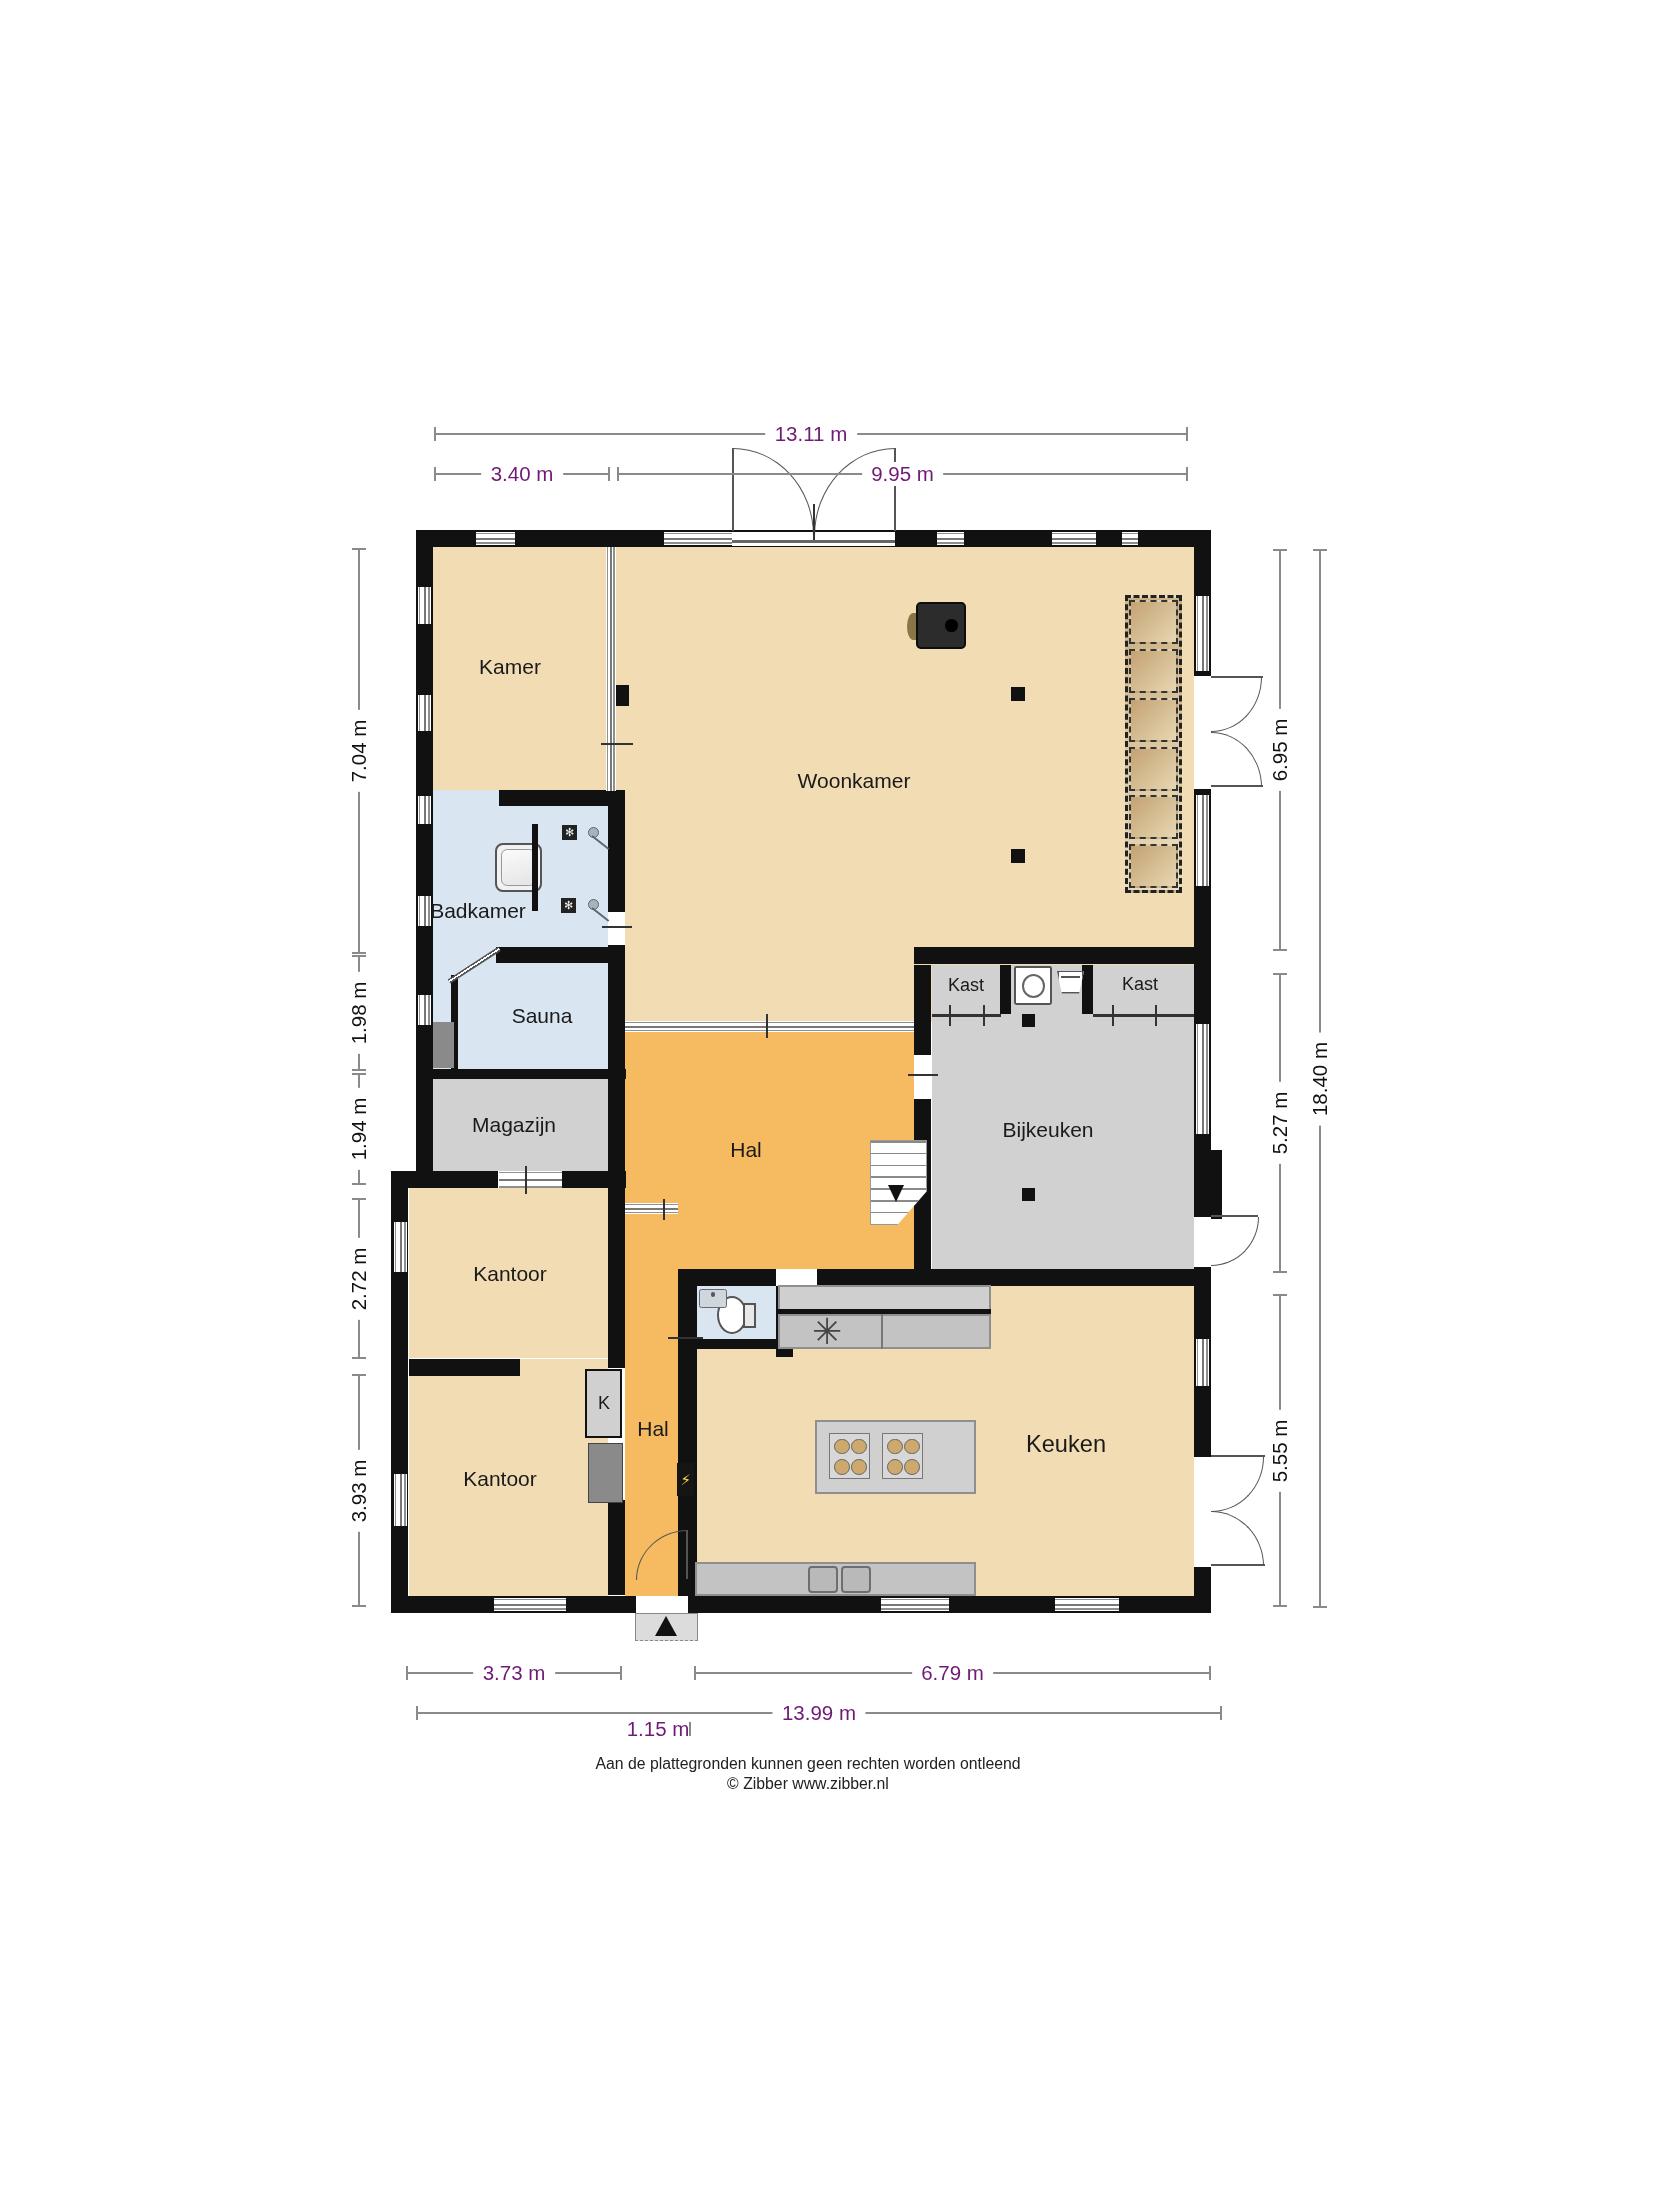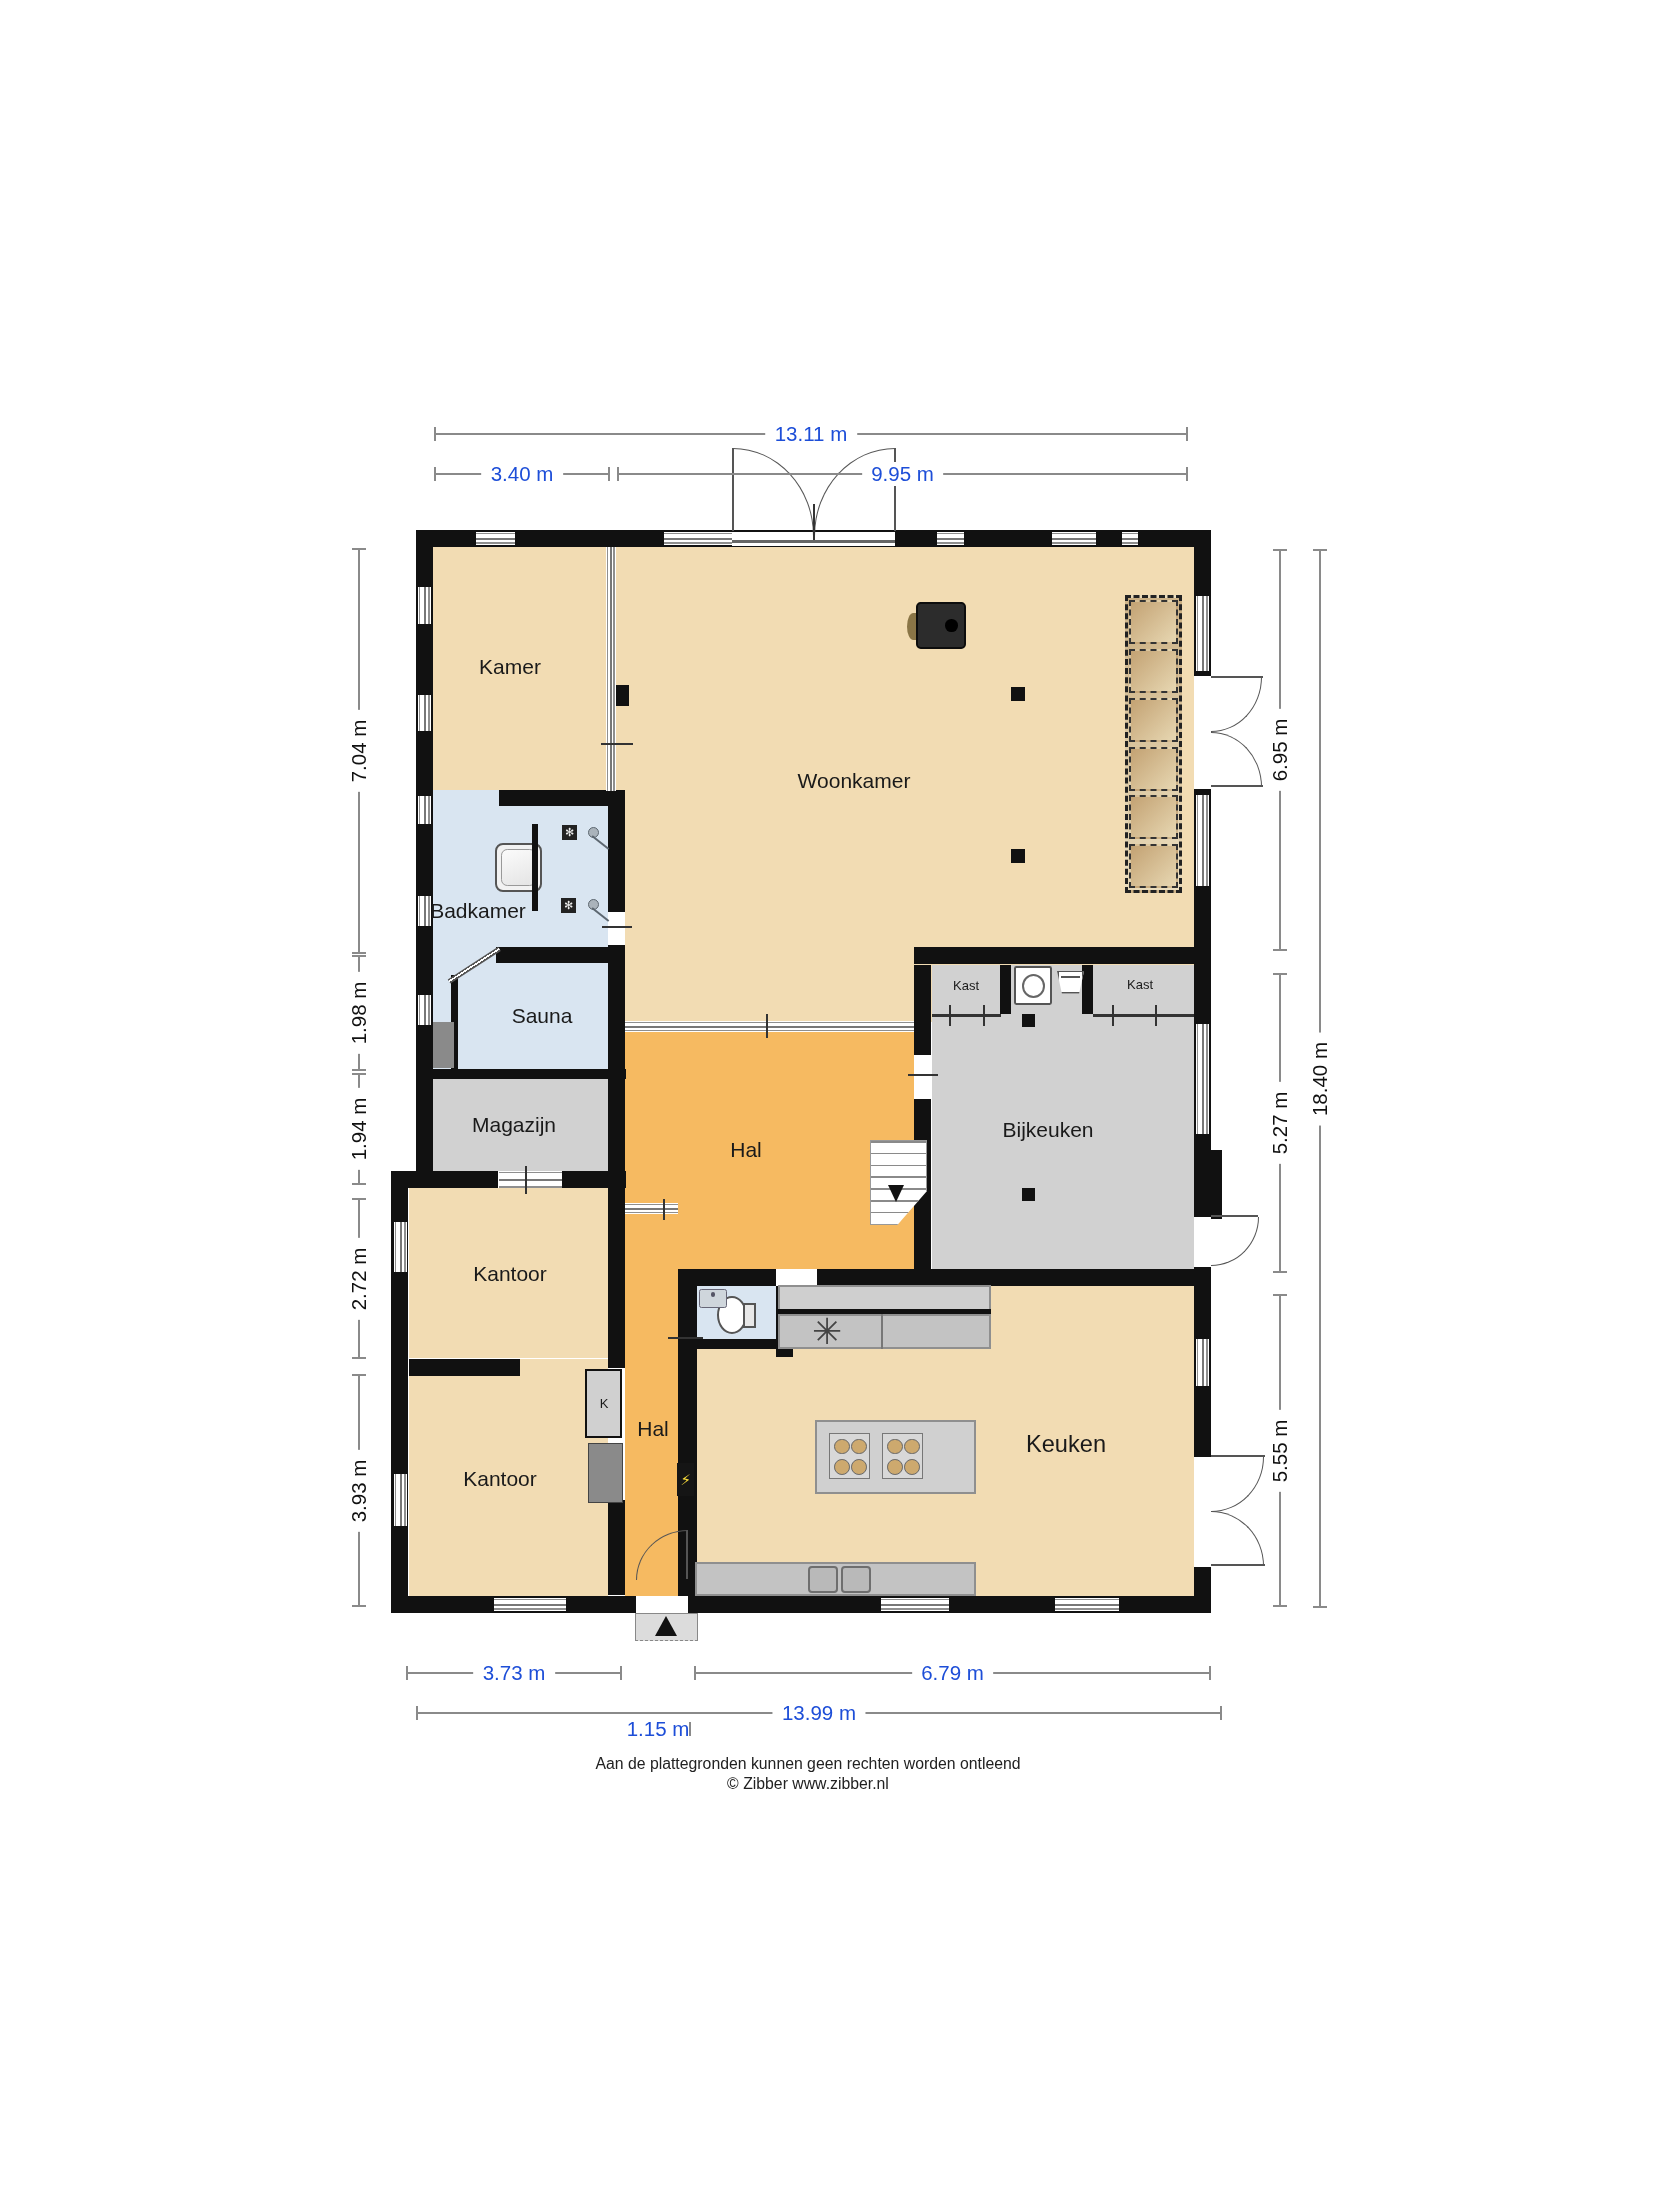--- a/index.html
+++ b/index.html
@@ -55,26 +55,26 @@
   .burner{position:absolute;width:15.8px;height:15.8px;border:1.6px solid #666;border-radius:50%;background:#cda96e;box-sizing:border-box;}
   .sink{position:absolute;background:#b9b9b9;border:2.4px solid #6e6e6e;border-radius:3.9px;box-sizing:border-box;}
   .fan{position:absolute;color:#444;font-size:36px;line-height:1;transform:translate(-50%,-50%);}
   .panel{position:absolute;background:#151515;color:#ffe13a;font-size:15px;line-height:1;display:flex;align-items:center;justify-content:center;}
   .step{position:absolute;background:#dcdcdc;border:1.6px solid #888;border-bottom-style:dashed;box-sizing:border-box;}
   .block{position:absolute;background:#8a8a8a;border:1.6px solid #444;box-sizing:border-box;}
   .kcloset{position:absolute;background:#d0d0d0;border:2.4px solid #111;box-sizing:border-box;}
   
   .rlabel{position:absolute;transform:translate(-50%,-50%);font-size:21px;white-space:nowrap;}
   .rlabel.big{font-size:23.6px;margin-left:7px;}
-  .rlabel.small{font-size:13px;}
+  .rlabel.small{font-size:18px;}
   
   .dim-h{position:absolute;height:1.6px;background:var(--dim,#8a8a8a);}
   .dim-h::before,.dim-h::after{content:"";position:absolute;top:-6.3px;width:1.6px;height:14px;background:var(--dim,#8a8a8a);}
   .dim-h::before{left:0}.dim-h::after{right:0}
-  .dim-h span{position:absolute;left:50%;top:0.8px;transform:translate(-50%,-50%);background:#fff;padding:0 9.5px;font-size:20.5px;white-space:nowrap;color:#1d4ed8;}
+  .dim-h span{position:absolute;left:50%;top:0.8px;transform:translate(-50%,-50%);background:#fff;padding:0 9.5px;font-size:20.5px;white-space:nowrap;color:#701a75;}
   .dim-v{position:absolute;width:1.6px;background:var(--dim,#8a8a8a);}
   .dim-v::before,.dim-v::after{content:"";position:absolute;left:-6.3px;width:14px;height:1.6px;background:var(--dim,#8a8a8a);}
   .dim-v::before{top:0}.dim-v::after{bottom:0}
   .dim-v span{position:absolute;top:50%;left:0.8px;transform:translate(-50%,-50%) rotate(-90deg);background:#fff;padding:0 9.5px;font-size:20.5px;white-space:nowrap;color:#111;}
   .footer{position:absolute;left:808px;transform:translateX(-50%);font-size:15.8px;white-space:nowrap;color:#222;text-align:center;}
 </style>
 </head>
 <body>
 
 <div class="canvas">

